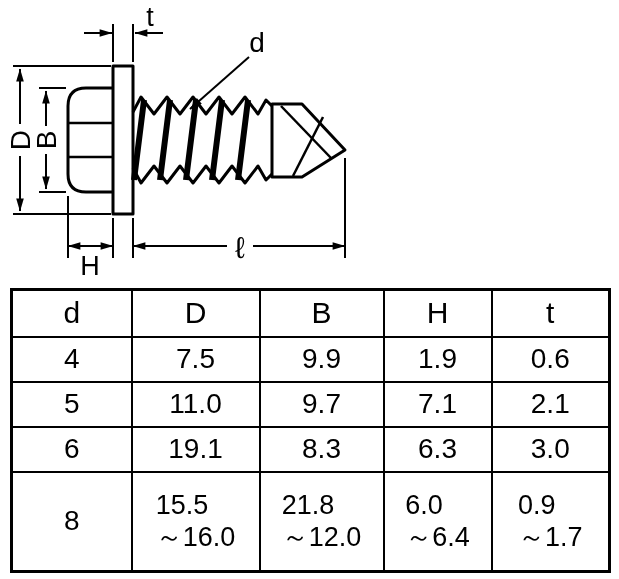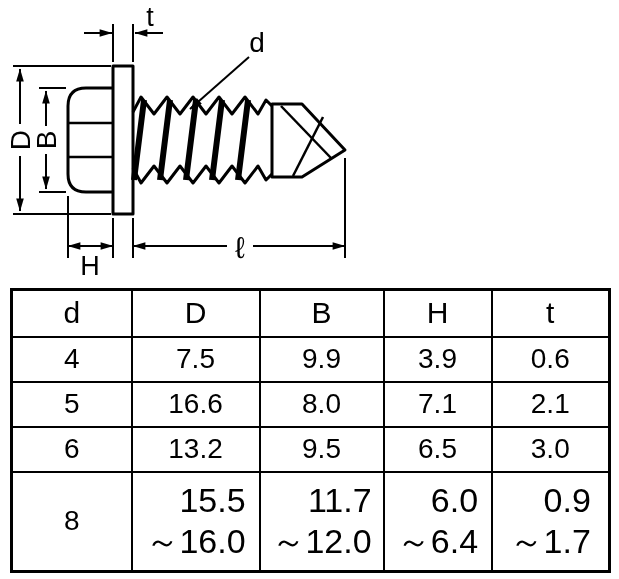--- a/index.html
+++ b/index.html
@@ -21,22 +21,22 @@
   .dim-table th,.dim-table td{
     border:2px solid #000;text-align:center;vertical-align:middle;
     padding:0;font-weight:400;
   }
   .dim-table th{font-size:30px}
   .dim-table td{font-size:28px}
   .dim-table thead tr{height:47px}
   .dim-table tbody tr{height:45px}
   .dim-table tbody tr.tall{height:100px}
   .range{
-    display:inline-block;text-align:right;white-space:pre-line;
-    font-size:34px;line-height:1.2;
+    display:inline-block;text-align:left;white-space:pre-line;
+    font-size:27px;line-height:1.2;
   }
 </style>
 </head>
 <body>
 
 <div class="drawing">
   <svg viewBox="0 0 619 288" width="619" height="288">
     <defs>
       <marker id="arr" viewBox="0 0 14 10" refX="13" refY="5" markerWidth="14" markerHeight="10" markerUnits="userSpaceOnUse" orient="auto-start-reverse">
         <path d="M0.6,1.2 L13.4,5 L0.6,8.8 Z" fill="#000"></path>
@@ -131,42 +131,42 @@
       <th>B</th>
       <th>H</th>
       <th>t</th>
     </tr>
   </thead>
   <tbody>
     <tr>
       <td>4</td>
       <td>7.5</td>
       <td>9.9</td>
-      <td>3.9</td>
+      <td>1.9</td>
       <td>0.6</td>
     </tr>
     <tr>
       <td>5</td>
-      <td>16.6</td>
-      <td>8.0</td>
+      <td>11.0</td>
+      <td>9.7</td>
       <td>7.1</td>
       <td>2.1</td>
     </tr>
     <tr>
       <td>6</td>
-      <td>13.2</td>
-      <td>9.5</td>
-      <td>6.5</td>
+      <td>19.1</td>
+      <td>8.3</td>
+      <td>6.3</td>
       <td>3.0</td>
     </tr>
     <tr class="tall">
       <td>8</td>
       <td><span class="range">15.5
 ～16.0</span></td>
-      <td><span class="range">11.7
+      <td><span class="range">21.8
 ～12.0</span></td>
       <td><span class="range">6.0
 ～6.4</span></td>
       <td><span class="range">0.9
 ～1.7</span></td>
     </tr>
   </tbody>
 </table>
 
 </body></html>

